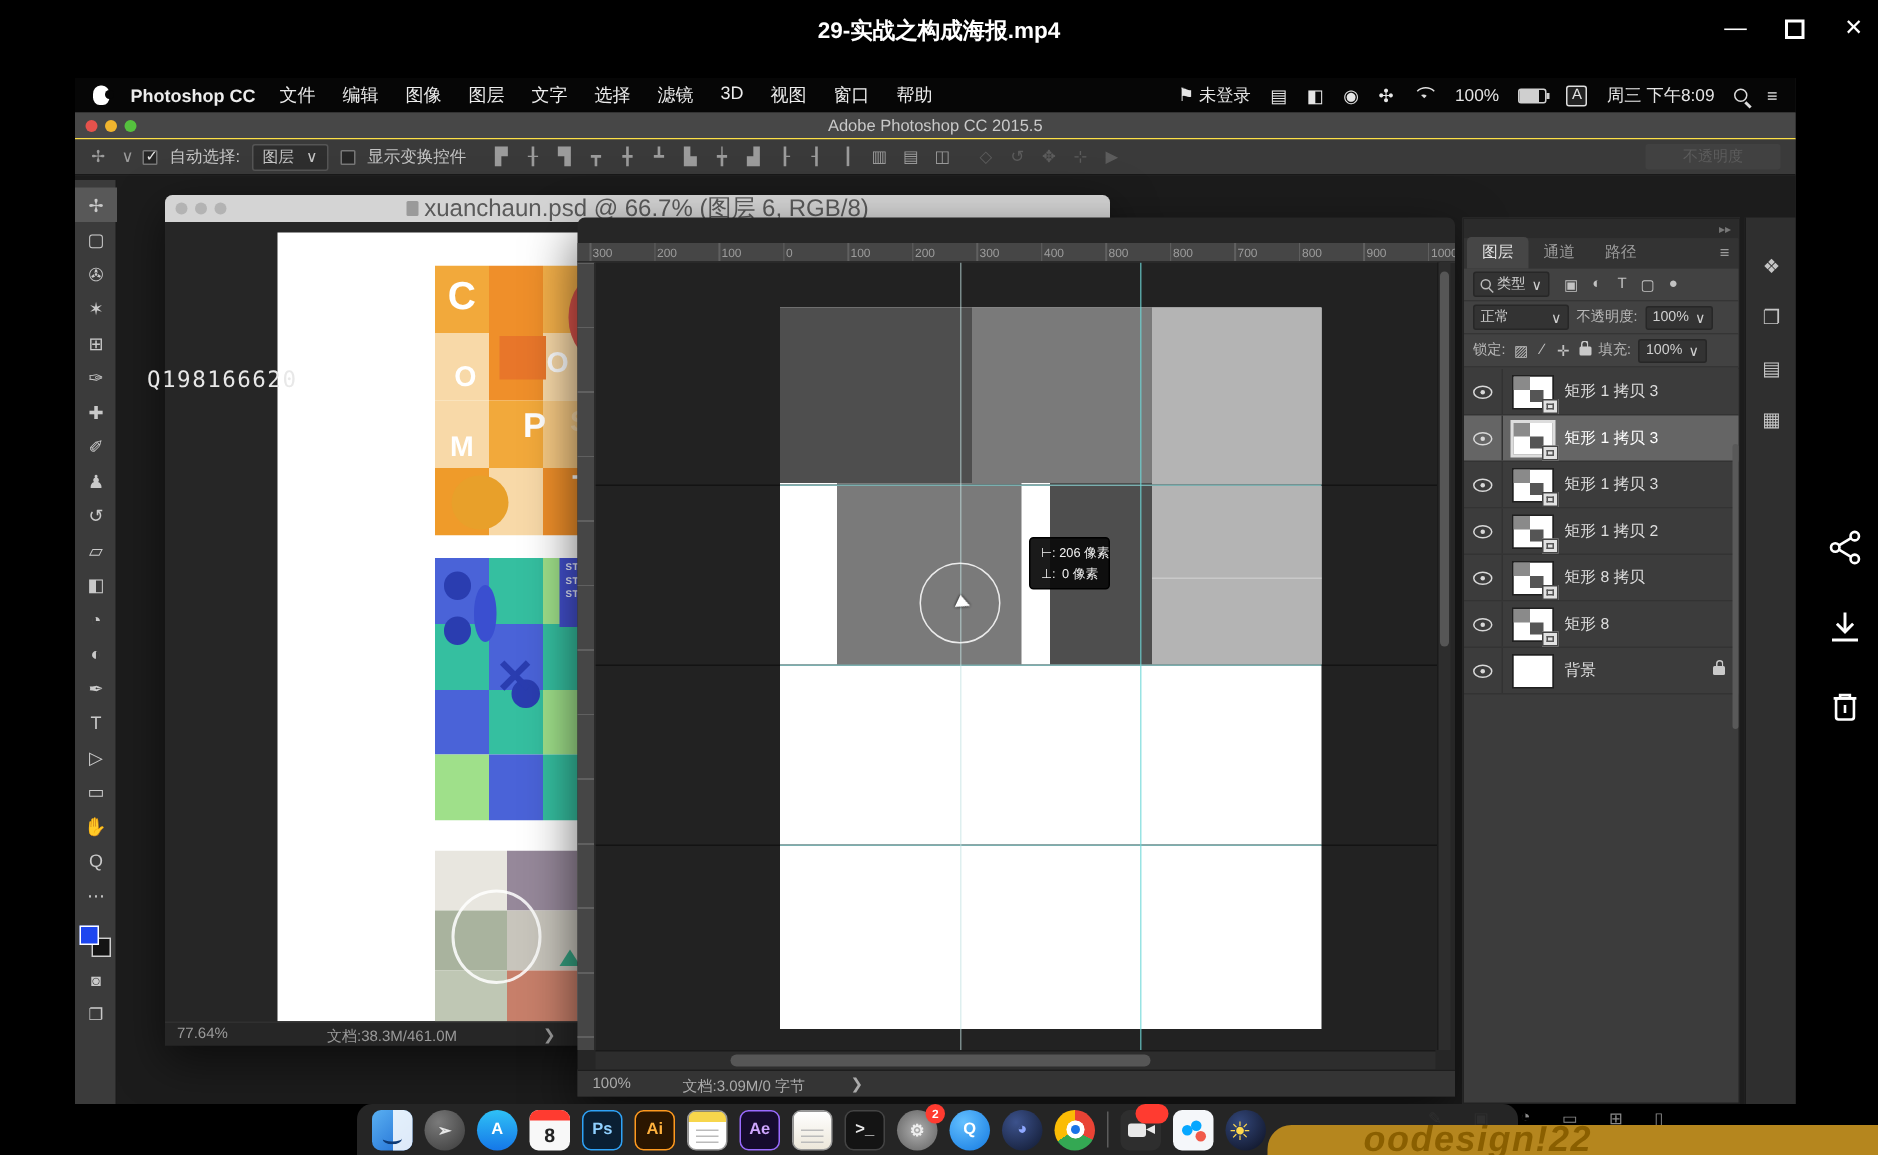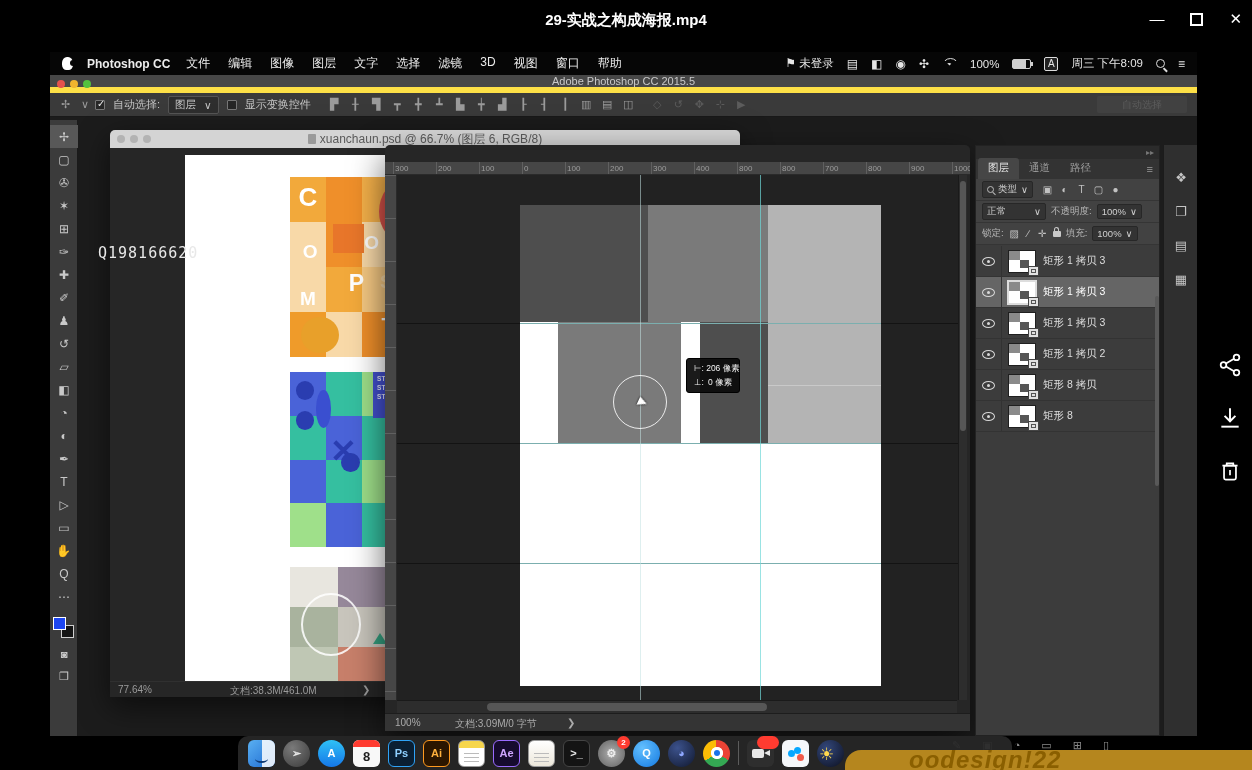--- a/index.html
+++ b/index.html
@@ -36,21 +36,21 @@
 .wifi::before{content:"";position:absolute;left:0;top:0;width:15px;height:15px;border:1.5px solid #ddd;border-radius:50%;clip-path:polygon(50% 50%,0 0,100% 0)}
 .wifi::after{content:"";position:absolute;left:4.5px;top:4.5px;width:6px;height:6px;background:#ddd;border-radius:50%;clip-path:polygon(50% 50%,0 0,100% 0)}
 .batt{width:19px;height:10px;border:1px solid #cfcfcf;border-radius:2px;position:relative;background:linear-gradient(90deg,#cfcfcf 0 78%,transparent 78%)}
 .batt::after{content:"";position:absolute;right:-3px;top:2.5px;width:2px;height:4px;background:#cfcfcf}
 .inputA{border:1px solid #ddd;border-radius:2px;width:14px;height:14px;font-size:10px;line-height:12px;text-align:center;background:#222}
 .searchic{width:9px;height:9px;border:1.5px solid #ddd;border-radius:50%;position:relative}
 .searchic::after{content:"";position:absolute;right:-4px;bottom:-3px;width:5px;height:1.5px;background:#ddd;transform:rotate(45deg)}
 
 
 #pswin{position:absolute;left:0;top:23px;right:0;bottom:0;background:#2a2a2a}
-#pstitlebar{height:18px;background:#474747;border-bottom:6px solid #fde047;position:relative;display:flex;align-items:center;justify-content:center;font-size:11px;color:#c9c9c9}
+#pstitlebar{height:18px;background:#474747;border-bottom:1px solid #fde047;position:relative;display:flex;align-items:center;justify-content:center;font-size:11px;color:#c9c9c9}
 .lights{position:absolute;left:7px;top:5px;display:flex;gap:5px}
 .light{width:8px;height:8px;border-radius:50%}
 .lr{background:#e5524c}.ly{background:#f0b52e}.lg{background:#55c13e}.ldim{background:#b3b3b3}
 #optbar{height:24px;background:#3a3a3a;border-bottom:1px solid #191919;display:flex;align-items:center;gap:8px;padding:0 8px;font-size:11px;color:#c4c4c4;position:relative}
 .opt-drop{background:#2e2e2e;border:1px solid #555;border-radius:2px;padding:1px 6px;display:flex;gap:8px;align-items:center;font-size:10.5px}
 .cb{width:10px;height:10px;border:1px solid #777;background:#262626;position:relative;border-radius:1px;flex:none}
 .cb.on::after{content:"✓";position:absolute;top:-3px;left:1px;font-size:10px;color:#e8e8e8}
 #align-icons{display:flex;gap:6px;margin-left:8px}
 .opt-ico{color:#9b9b9b;font-size:11px;width:15px;text-align:center}
 .opt-ico.dim{color:#5c5c5c}
@@ -62,21 +62,21 @@
 #toolstrip{position:absolute;left:0;top:3px;width:28px;bottom:0;background:#3b3b3b;border-right:1px solid #1a1a1a;padding-top:5px;z-index:4}
 .tool{width:28px;height:23px;display:flex;align-items:center;justify-content:center;color:#c9c9c9;font-size:12px}
 .tool.sel{background:#585858}
 #swatches{position:absolute;left:3px;top:497px;width:22px;height:22px}
 #fgswatch{position:absolute;left:0;top:0;width:13px;height:13px;background:#1d46f0;border:1px solid #fff;z-index:2}
 #bgswatch{position:absolute;left:8px;top:8px;width:13px;height:13px;background:#141414;border:1px solid #cfcfcf}
 .strip-extra{position:absolute;left:0;width:28px;text-align:center;color:#c9c9c9;font-size:11px}
 
 
 #backdoc{position:absolute;left:60px;top:13px;width:630px;height:567px;background:#262626;border-radius:5px 5px 0 0;box-shadow:0 10px 30px rgba(0,0,0,.55);z-index:1}
-#backdoc .titlebar{height:18px;background:#d4d4d4;border-radius:5px 5px 0 0;display:flex;align-items:center;justify-content:center;color:#5a5a5a;font-size:12px;position:relative}
+#backdoc .titlebar{height:18px;background:#d4d4d4;border-radius:5px 5px 0 0;display:flex;align-items:center;justify-content:center;color:#5a5a5a;font-size:16px;position:relative}
 .docic{display:inline-block;width:8px;height:10px;background:#9a9a9a;margin-right:4px;border-radius:1px}
 #backcontent{position:absolute;left:0;top:18px;right:0;bottom:16px;background:#262626;overflow:hidden}
 #artboard{position:absolute;left:75px;top:7px;width:560px;bottom:0;background:#fff}
 .poster{position:absolute;left:105px;width:143px;display:grid;overflow:hidden}
 .cell{width:100%;height:100%}
 #p1{top:22px;height:180px}
 #p2{top:217px;height:175px}
 #p3{top:412px;height:120px}
 .pletter{position:absolute;font-weight:bold;line-height:1}
 .struct{position:absolute;right:0;top:0;width:42%;height:26%;background:#4350cf;padding:3px 2px 0 4px}
@@ -290,21 +290,21 @@
           <span class="opt-ico">▤</span>
           <span class="opt-ico">◫</span>
         </span>
       <span id="extra-icons" style="display:flex;gap:6px;margin-left:6px">
           <span class="opt-ico dim">◇</span>
           <span class="opt-ico dim">↺</span>
           <span class="opt-ico dim">✥</span>
           <span class="opt-ico dim">⊹</span>
           <span class="opt-ico dim">▶</span>
         </span>
-      <span id="workspace">自动选择</span>
+      <span id="workspace">不透明度</span>
     </div>
 
     <div id="mainarea">
 
       <div id="toolstrip">
         <div id="tool-list">
             <div class="tool sel">✢</div>
             <div class="tool">▢</div>
             <div class="tool">✇</div>
             <div class="tool">✶</div>
@@ -444,21 +444,21 @@
               </div>
             <span class="bignum" style="top:412px">2</span>
             <div class="numline" style="top:482px"></div>
             <div id="list3">
                 <span class="numitem" style="top: 504px;">22</span>
               </div>
           </div>
         </div>
         <div id="backstatus">
           <span style="left:8px">77.64%</span>
-          <span style="left:120px">文档:38.3M/461.0M</span>
+          <span style="left:108px">文档:38.3M/461.0M</span>
           <span style="left:252px">❯</span>
         </div>
       </div>
 
       <div id="frontdoc">
         <div id="ruler-top">
             <span class="tick" style="left: 10px;">300</span>
             <span class="tick" style="left: 53px;">200</span>
             <span class="tick" style="left: 96px;">100</span>
             <span class="tick" style="left: 139px;">0</span>
@@ -633,20 +633,30 @@
               </span>
               <span class="thumbwrap">
                 <span class="lthumb" style="display: block;">
                   <span class="s1"></span>
                   <span class="s2"></span>
                 </span>
                 <span class="chip"></span>
               </span>
               <span class="lname">矩形 8</span>
             </div>
+            <div class="lrow">
+              <span class="eyebox">
+                <span class="eye"></span>
+              </span>
+              <span class="thumbwrap">
+                <span class="lthumb" style="display: block;"></span>
+              </span>
+              <span class="lname">背景</span>
+              <span class="lockic llock"></span>
+            </div>
           </div>
         <div id="lpscroll"></div>
       </div>
 
       <div id="collapsed">
           <div class="cp-ico">❖</div>
           <div class="cp-ico">❐</div>
           <div class="cp-ico">▤</div>
           <div class="cp-ico">▦</div>
         </div>

